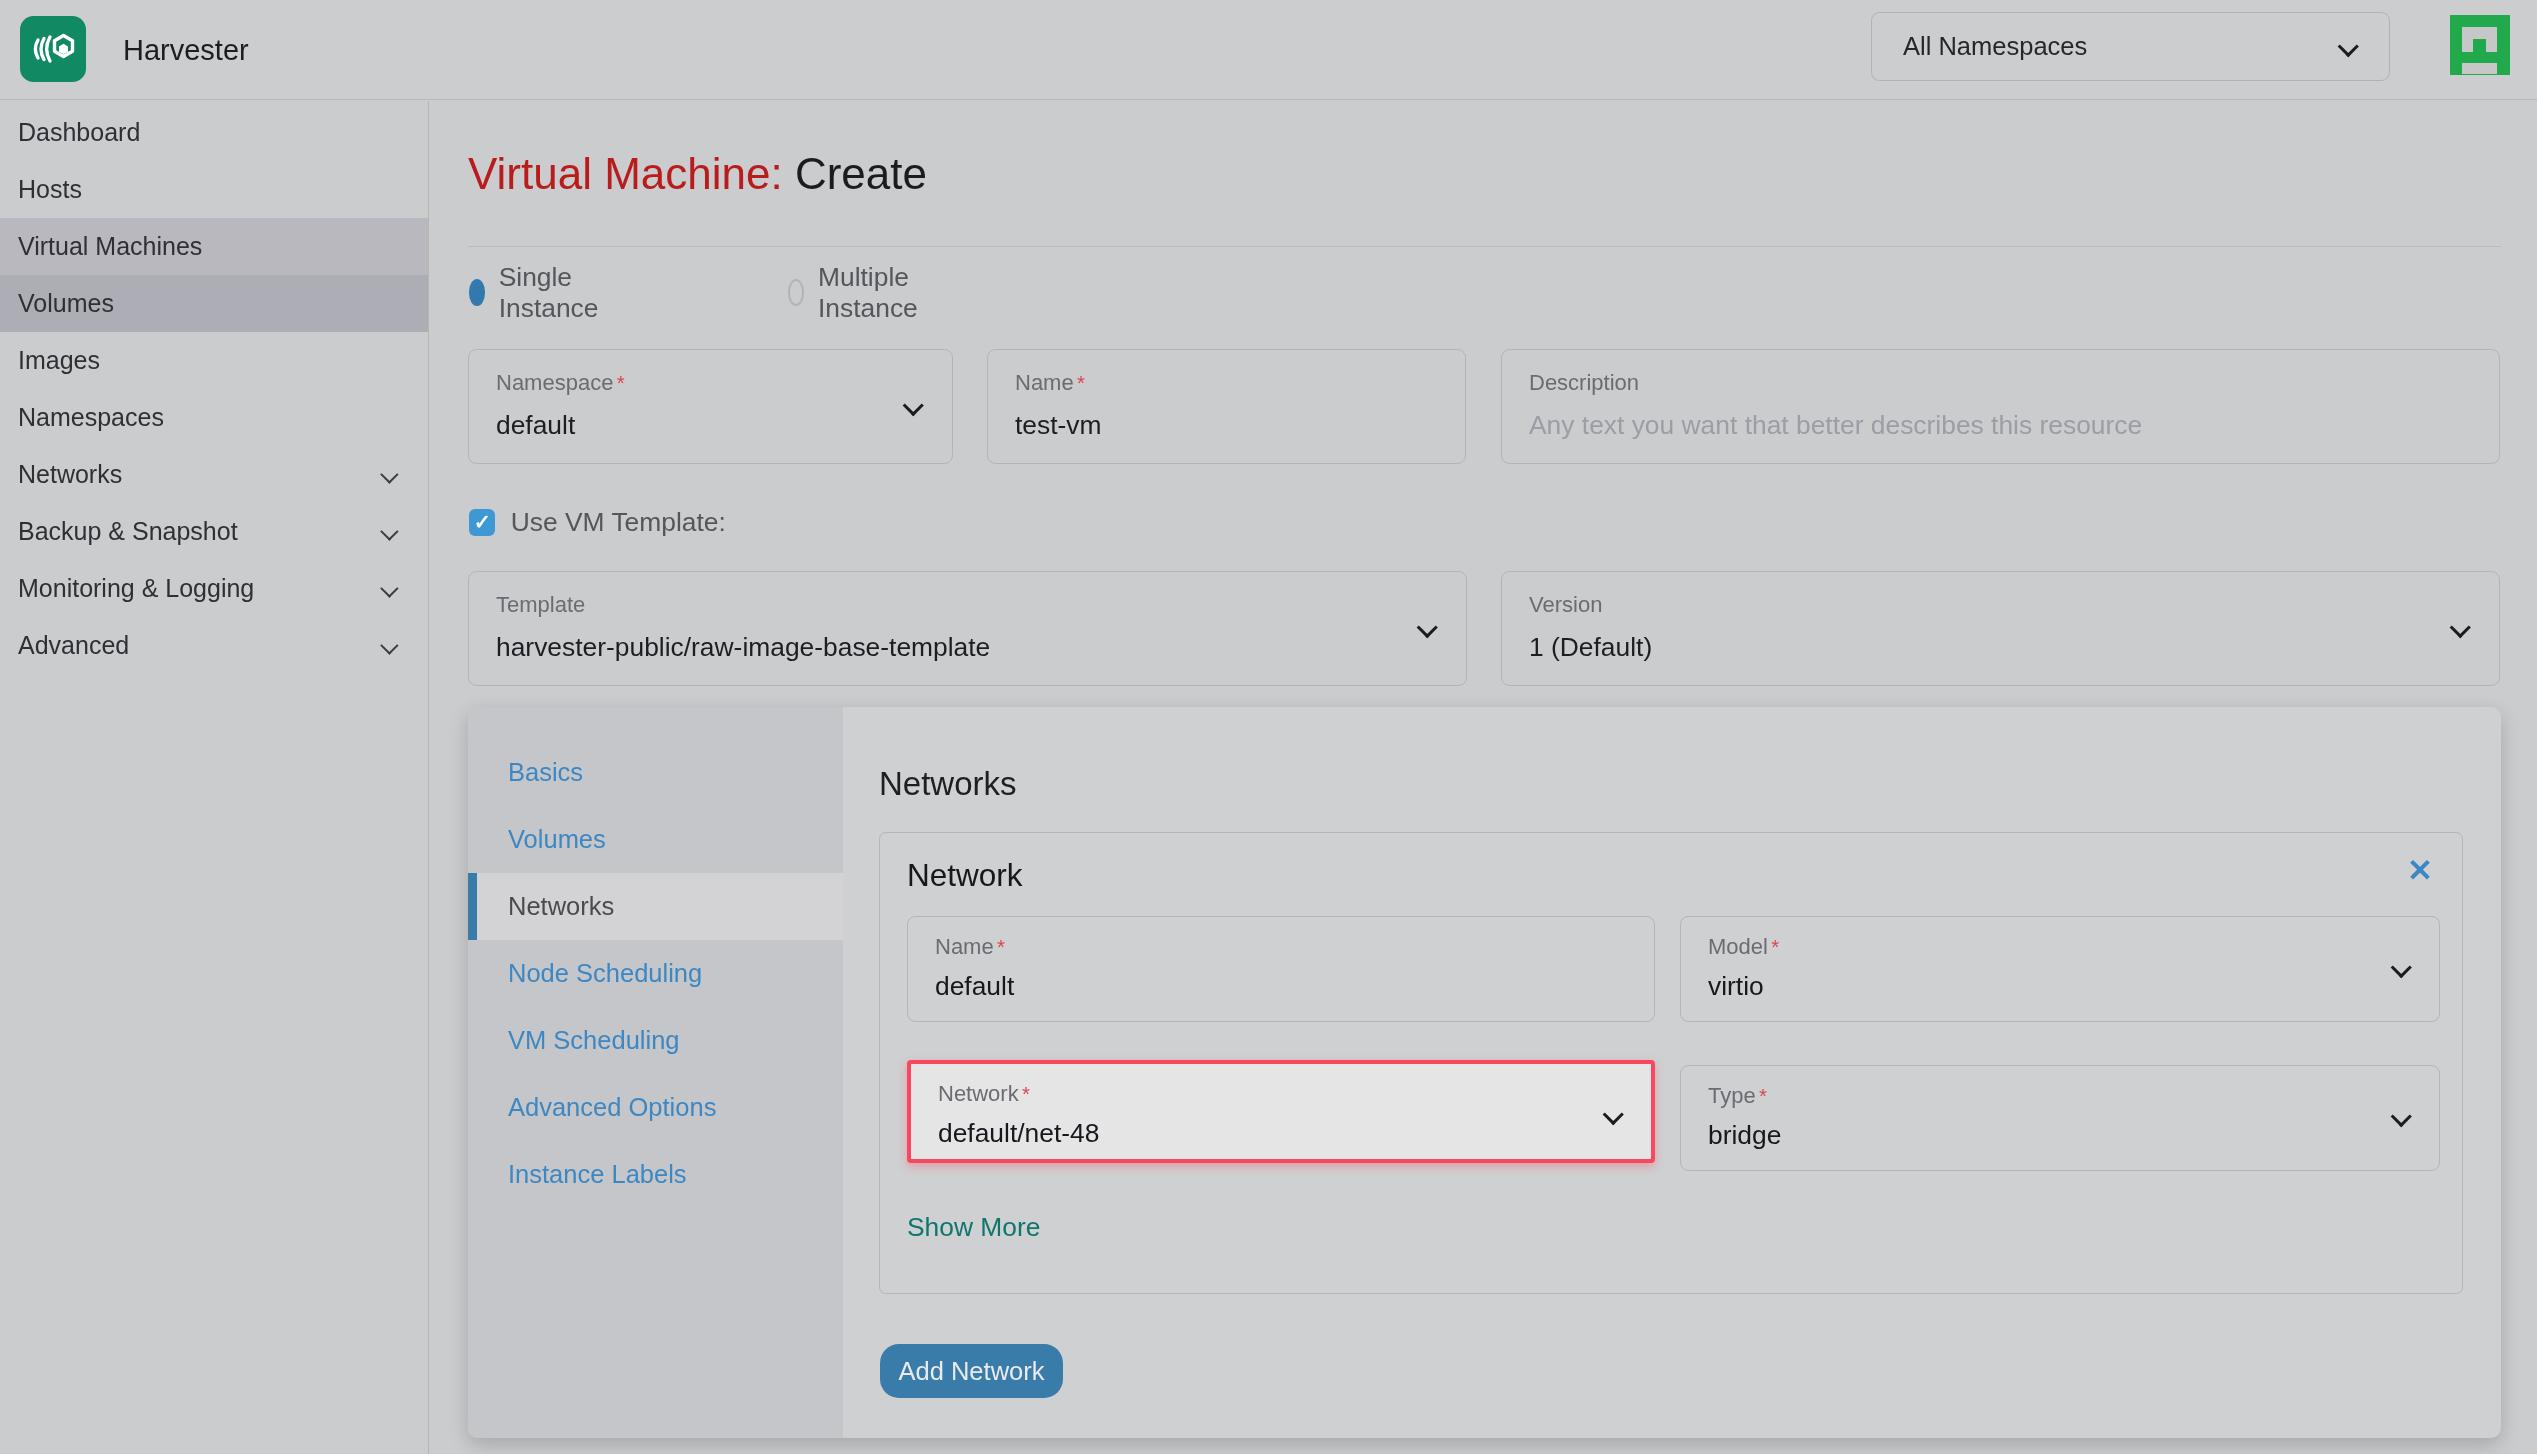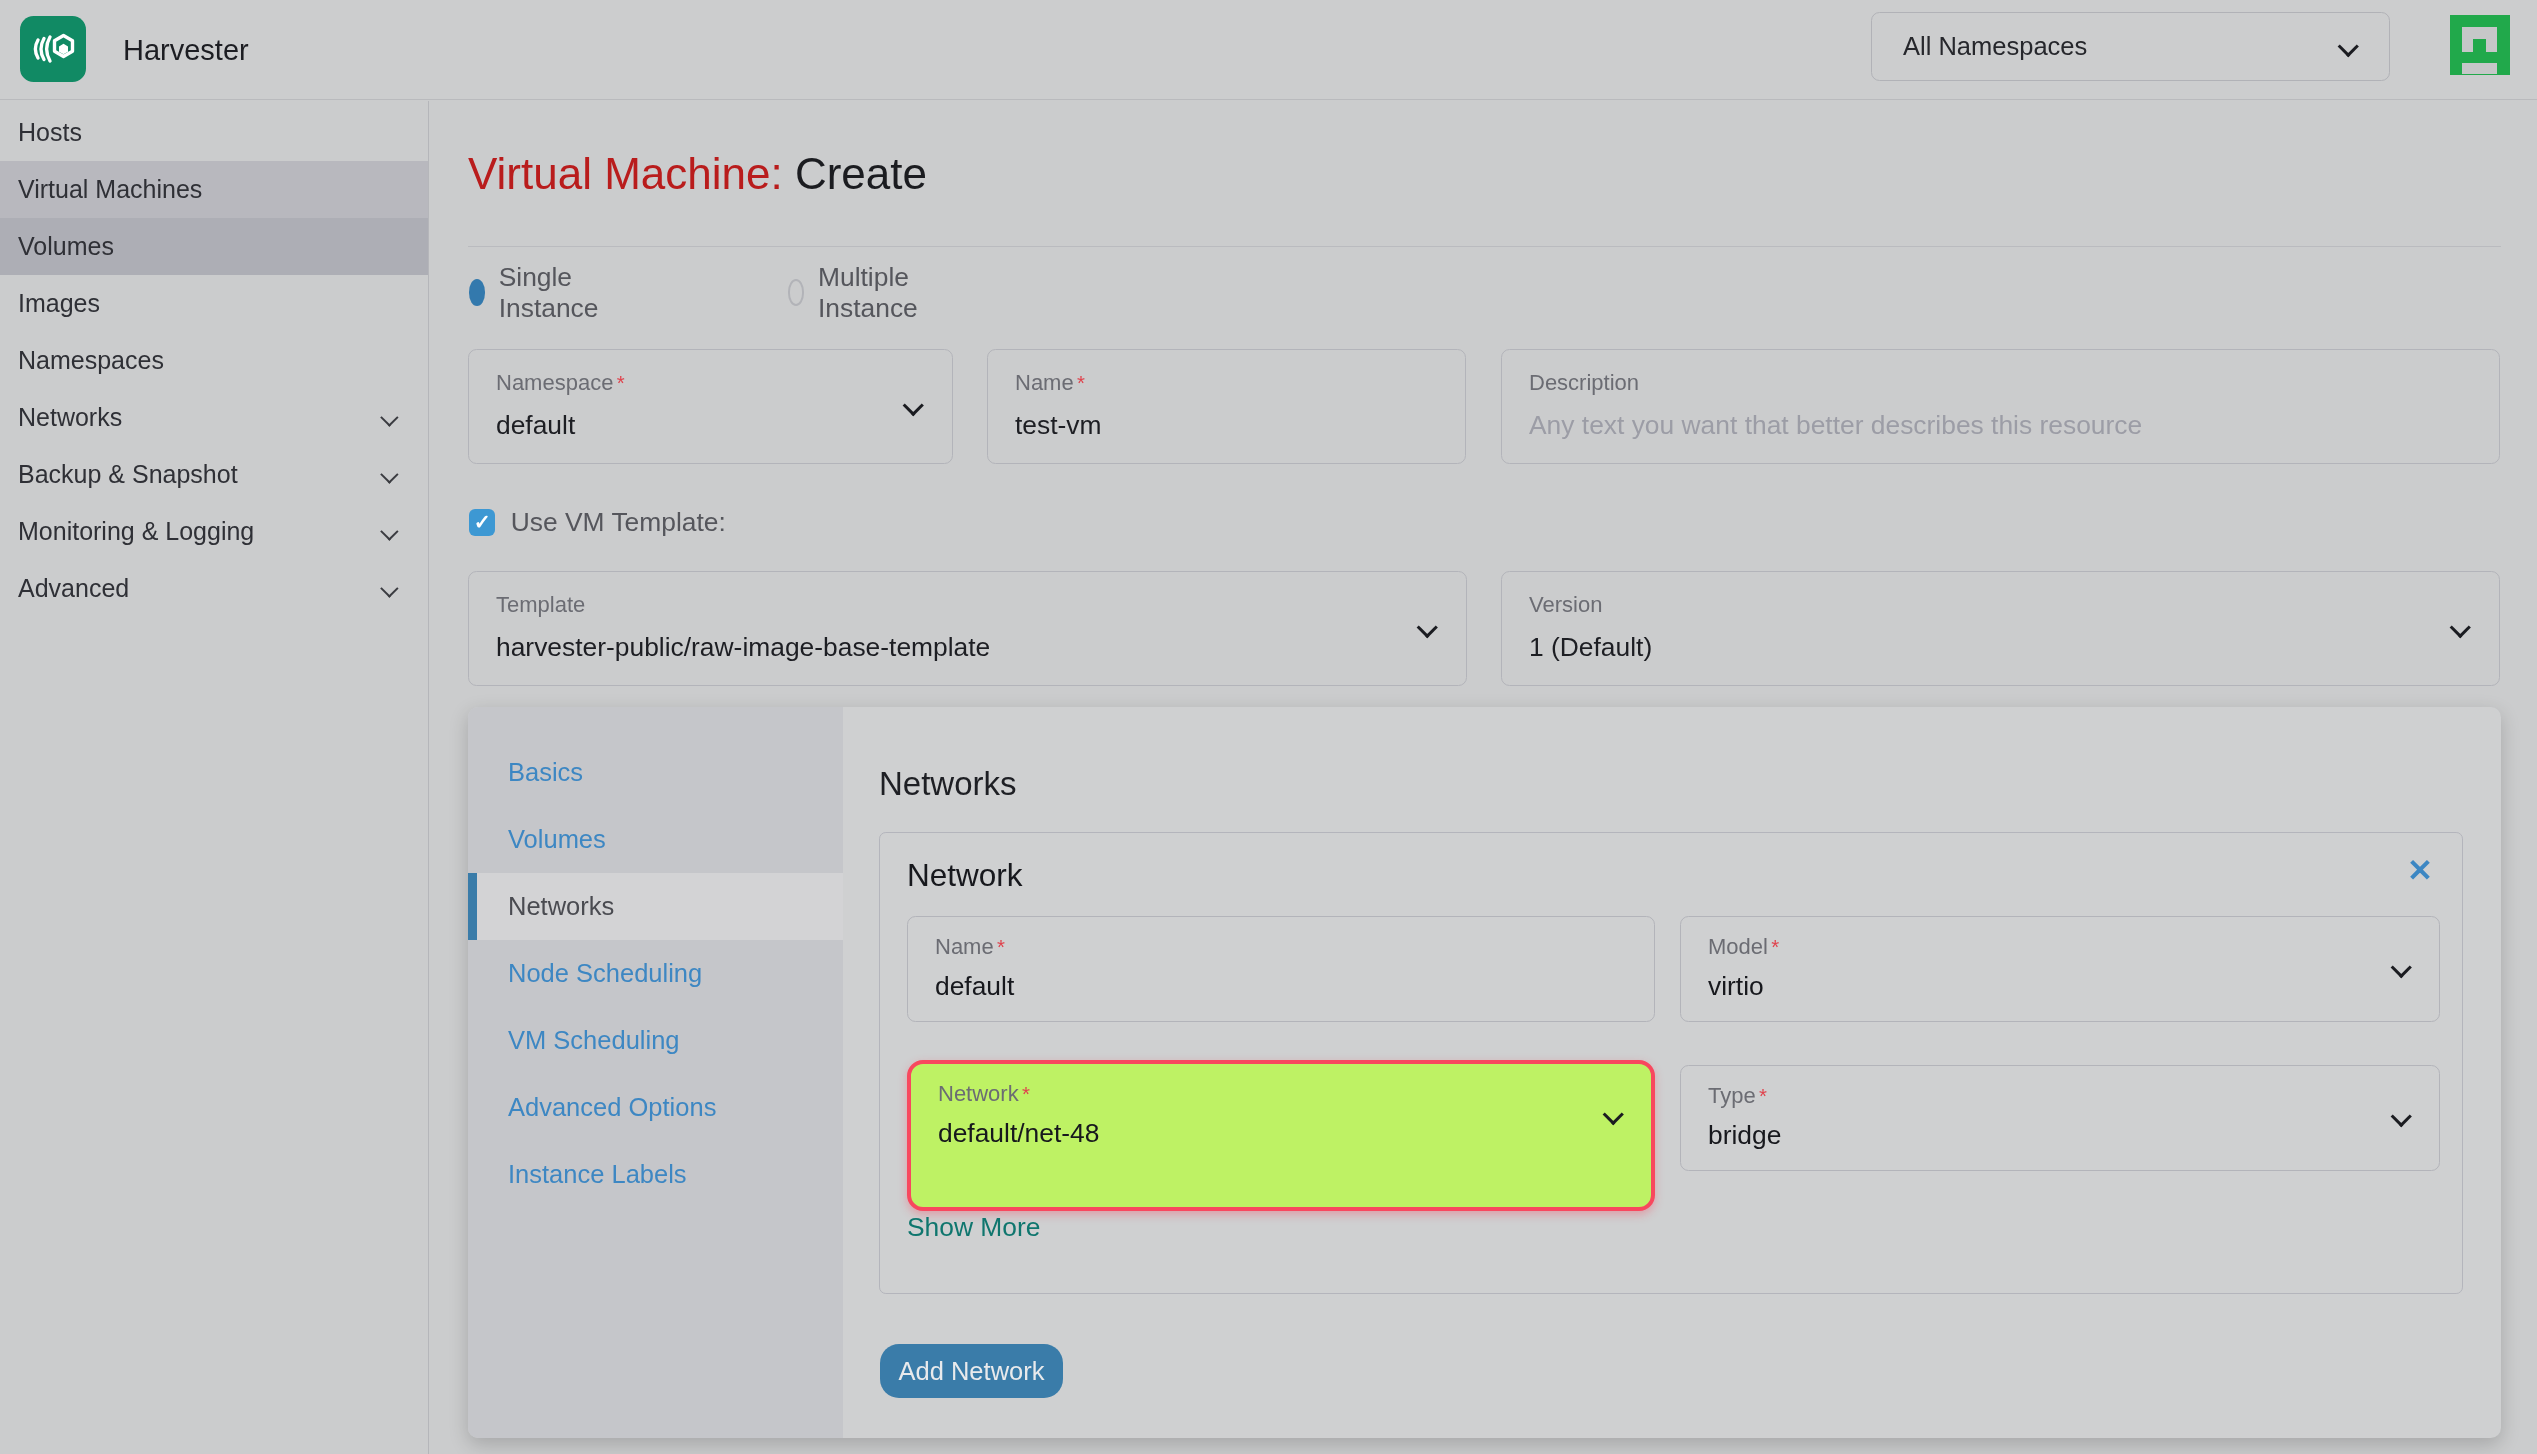--- a/index.html
+++ b/index.html
@@ -72,21 +72,21 @@
   .card { position:absolute; left:36px; top:125px; width:1584px; height:462px;
     border:1.7px solid #b4b5bc; border-radius:6.8px; }
   .card-title { position:absolute; left:27px; top:24px; font-size:31.5px; font-weight:500; color:#17181d; }
   .card-close { position:absolute; right:29px; top:22px; font-size:31px; font-weight:bold;
     color:#3d87c3; cursor:pointer; line-height:1; }
   .cbox { position:absolute; height:106px; border:1.7px solid #b3b4ba; border-radius:8.5px; cursor:pointer; }
   .cbox .flabel { position:absolute; left:27px; top:17px; font-size:22px; color:#6b6c73; }
   .cbox .req { color:#e0434d; font-size:20.4px; margin-left:3.4px; }
   .cbox .fvalue { position:absolute; left:27px; top:54px; font-size:26.4px; color:#17181d; white-space:nowrap; }
   .cbox .chev { position:absolute; right:31px; top:43px; }
-  .cbox.err { background:#bef264; border:4.3px solid #f8485e; border-radius:16px; height:151px;
+  .cbox.err { background:#e5e5e5; border:4.3px solid #f8485e; border-radius:4px; height:103px;
     box-shadow:0 3.4px 8.5px rgba(248,72,94,0.35); }
   .show-more { position:absolute; left:27px; top:379px; font-size:26.4px; color:#0f766e; cursor:pointer; }
   .add-btn { position:absolute; left:37px; top:637px; width:183px; height:54px; background:#3a7ca9;
     border-radius:19px; display:flex; align-items:center; justify-content:center;
     font-size:25.5px; color:#e9eaec; cursor:pointer; }
   
   .chev { display:inline-block; width:14.5px; height:14.5px;
     border-right:3px solid #1b1c21; border-bottom:3px solid #1b1c21; transform:rotate(45deg); }
   .chev.thin { width:12.8px; height:12.8px; border-width:2.1px; border-color:#3a3b40; }
 </style>
@@ -116,20 +116,23 @@
     </div>
     <div class="avatar">
       <div class="cut-top"></div>
       <div class="cut-notch"></div>
       <div class="cut-bottom"></div>
     </div>
   </div>
 
   <div class="sidebar">
     <div class="side-item">
+        <span>Dashboard</span>
+      </div>
+    <div class="side-item">
         <span>Hosts</span>
       </div>
     <div class="side-item hl-active">
         <span>Virtual Machines</span>
       </div>
     <div class="side-item hl-hover">
         <span>Volumes</span>
       </div>
     <div class="side-item">
         <span>Images</span>

